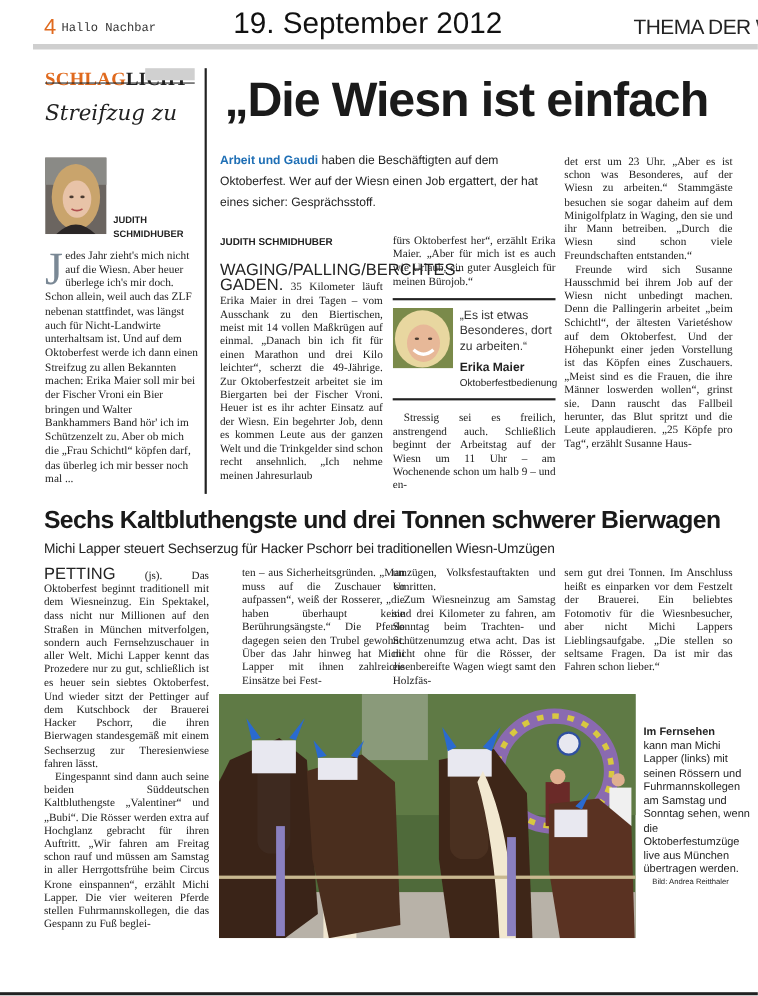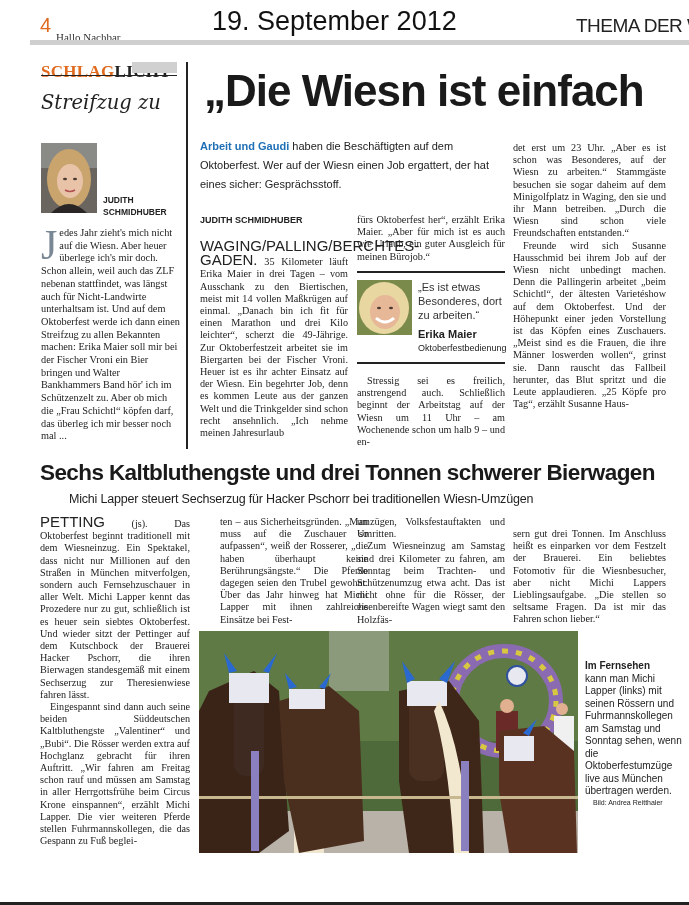--- a/index.html
+++ b/index.html
@@ -4,21 +4,21 @@
 <style>
   html, body { margin: 0; padding: 0; }
   body {
     width: 689px; height: 905px; background: #ffffff; position: relative; overflow: hidden;
     font-family: "DejaVu Serif", serif; color: #1a1a1a;
   }
   .abs { position: absolute; }
 
   
   .page-num { left: 40px; top: 14px; font-size: 20px; color: #e06a1e; font-family: "Liberation Sans", sans-serif; }
-  .section-name { left: 56px; top: 31px; font-size: 11px; color: #333; font-family: Liberation Serif, serif; }
+  .section-name { left: 56px; top: 20px; font-size: 11px; color: #333; font-family: Liberation Mono, monospace; }
   .date { left: 212px; top: 6px; font-size: 27px; color: #111; font-family: "Liberation Sans", sans-serif; }
   .rubric { left: 576px; top: 15px; font-size: 19px; color: #222; font-family: "Liberation Sans", sans-serif; letter-spacing: -0.5px; white-space: nowrap; }
   .header-bar { left: 30px; top: 40px; width: 659px; height: 5px; background: #cfcfcf; }
 
   
   .schlag-label { left: 41px; top: 62px; font-size: 17px; font-weight: bold; font-family: Liberation Serif, serif; letter-spacing: 0.3px; }
   .schlag-label .orange { color: #e06a1e; }
   .schlag-label .dark { color: #222; }
   .schlag-bar { left: 132px; top: 62px; width: 45px; height: 11px; background: #d0d0d0; }
   .schlag-rule { left: 41px; top: 75px; width: 136px; height: 1px; background: #222; }
@@ -45,25 +45,25 @@
   .c3 { left: 513px; top: 142px; width: 153px; }
 
   .quote-rule { height: 1.5px; background: #222; }
   .quote-photo { left: 357px; top: 280px; width: 55px; height: 55px; overflow: hidden; }
   .quote-text { left: 418px; top: 280px; width: 90px; font-size: 11px; line-height: 14px; font-family: Liberation Sans, sans-serif; color: #333; }
   .quote-name { left: 418px; top: 328px; font-size: 11px; font-weight: bold; font-family: "Liberation Sans", sans-serif; color: #222; }
   .quote-role { left: 418px; top: 343px; font-size: 9px; font-family: "Liberation Sans", sans-serif; color: #222; }
 
   
   .headline2 { left: 40px; top: 460px; font-size: 22.5px; font-weight: bold; font-family: "Liberation Sans", sans-serif; letter-spacing: -0.6px; color: #1a1a1a; white-space: nowrap; }
-  .subline2 { left: 40px; top: 492px; font-size: 12.5px; font-family: "Liberation Sans", sans-serif; color: #222; white-space: nowrap; letter-spacing: -0.2px; margin-left: 29px; }
+  .subline2 { left: 40px; top: 492px; font-size: 12.5px; font-family: "Liberation Sans", sans-serif; color: #222; white-space: nowrap; letter-spacing: -0.2px; }
   .d1 { left: 40px; top: 516px; width: 150px; }
   .d2 { left: 200px; top: 516px; width: 148px; margin-left: 20px; }
   .d3 { left: 357px; top: 516px; width: 148px; }
-  .d4 { left: 513px; top: 528px; width: 153px; }
+  .d4 { left: 513px; top: 516px; width: 153px; }
 
   .photo { left: 199px; top: 631px; width: 379px; height: 222px; overflow: hidden; }
   .caption { left: 585px; top: 660px; width: 100px; font-size: 10px; line-height: 12.5px; font-family: "Liberation Sans", sans-serif; color: #222; }
   .caption b { font-weight: bold; }
   .credit { left: 593px; top: 799px; font-size: 7px; font-family: "Liberation Sans", sans-serif; color: #222; }
 
   .bottom-bar { left: 0; top: 902px; width: 689px; height: 3px; background: #222; }
 </style>
 </head>
 <body>

